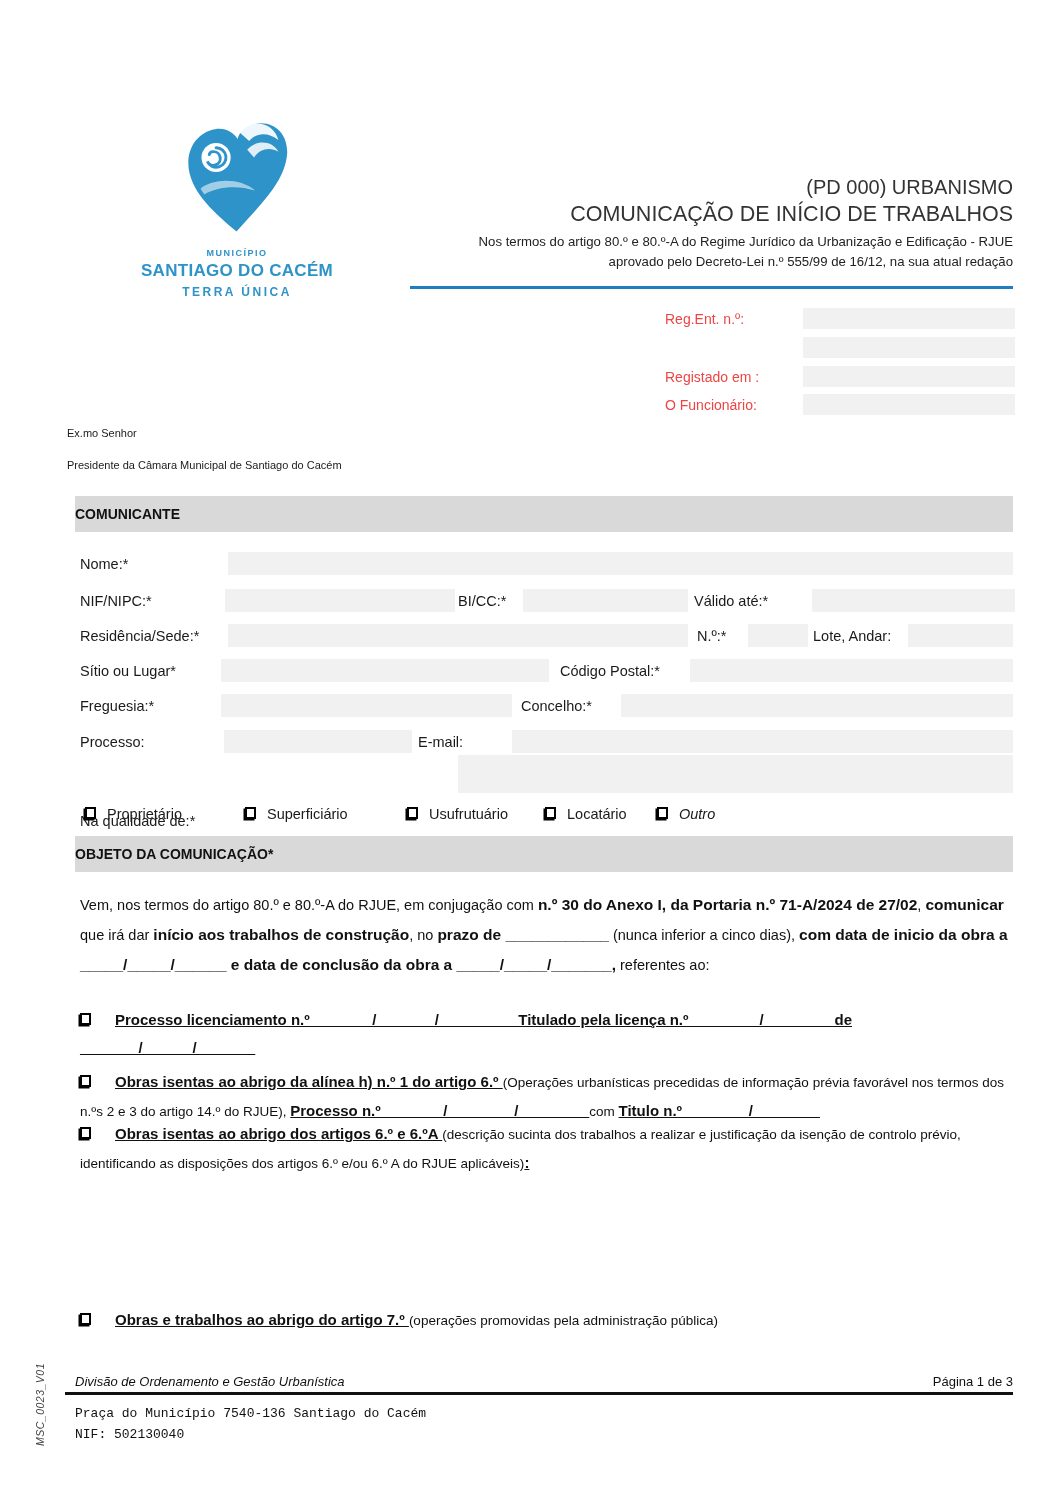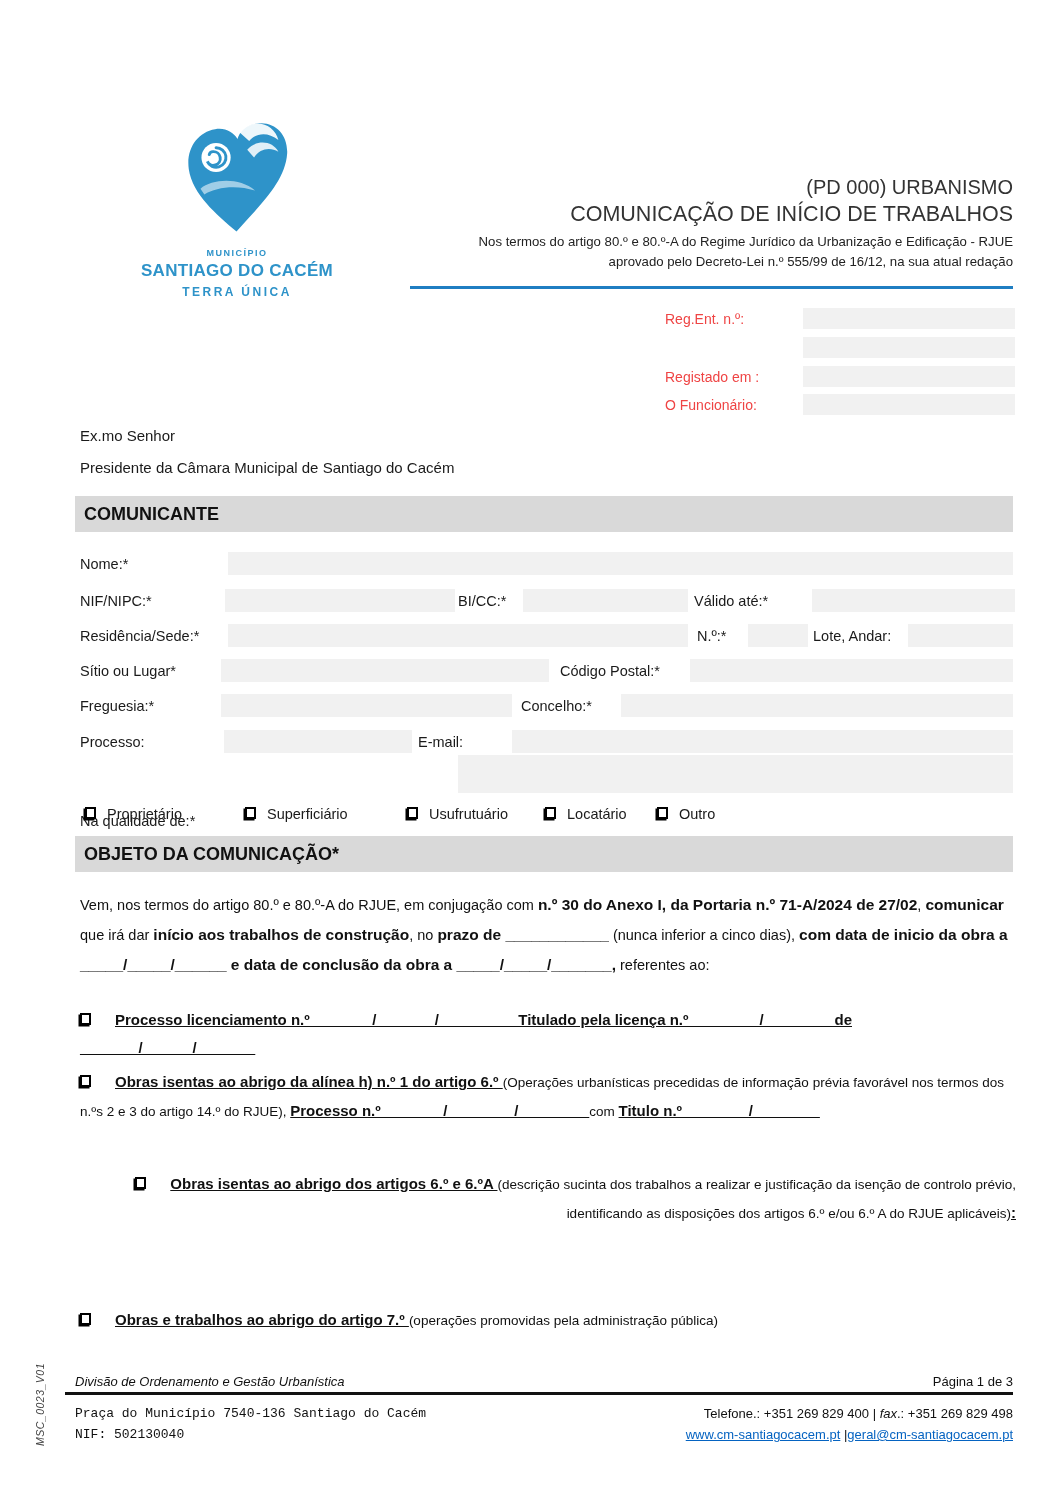--- a/index.html
+++ b/index.html
@@ -19,25 +19,25 @@
   .t2 { font-size:21.5px; margin-top:3px; }
   .sub { font-size:13.2px; color:#222; line-height:1.5; }
   .sub-wrap { margin-top:5px; }
   .blue-rule { position:absolute; left:410px; top:286px; width:603px; height:3px; background:#1f7ec2; }
 
   
   .reg-lbl { position:absolute; font-size:14px; color:#ef4444; white-space:nowrap; }
   .reg-fld { position:absolute; left:803px; width:212px; height:21px; background:#f1f1f1; }
 
   
-  .greet { position:absolute; left:80px; font-size:15px; color:#1a1a1a; }
+  .greet { position:absolute; left:67px; font-size:11px; color:#1a1a1a; }
 
   
   .bar { position:absolute; left:75px; width:938px; height:36px; background:#d9d9d9;
-         font-weight:700; font-size:18px; line-height:36px; padding-left:9px; color:#111; }
+         font-weight:700; font-size:14px; line-height:36px; color:#111; }
 
   
   .lbl { position:absolute; font-size:14.5px; color:#1a1a1a; white-space:nowrap; }
   .fld { position:absolute; height:23px; background:#f1f1f1; }
 
   
   .cb { display:inline-block; width:11px; height:12px; border:2px solid #000;
         box-shadow:-1.5px 1.5px 0 0 #000; background:#fff; }
   .cb-abs { position:absolute; }
 
@@ -142,51 +142,45 @@
 
   <span class="cb cb-abs" style="left:85px; top:807px;"></span>
   <div class="lbl" style="left:107px; top:806px;">Proprietário</div>
   <span class="cb cb-abs" style="left:245px; top:807px;"></span>
   <div class="lbl" style="left:267px; top:806px;">Superficiário</div>
   <span class="cb cb-abs" style="left:407px; top:807px;"></span>
   <div class="lbl" style="left:429px; top:806px;">Usufrutuário</div>
   <span class="cb cb-abs" style="left:545px; top:807px;"></span>
   <div class="lbl" style="left:567px; top:806px;">Locatário</div>
   <span class="cb cb-abs" style="left:657px; top:807px;"></span>
-  <div class="lbl" style="left:679px; top:806px;">Outro</div>
+  <div class="lbl" style="left:679px; top:806px;font-style:italic;">Outro</div>
 
   <div class="bar" style="top:836px;">OBJETO DA COMUNICAÇÃO*</div>
 
   <div class="intro"><span class="seg">Vem, nos termos do artigo 80.º e 80.º-A do RJUE, em conjugação com </span><span class="seg seg-b">n.º 30 do Anexo I, da Portaria n.º 71-A/2024 de 27/02</span><span class="seg">, </span><span class="seg seg-b">comunicar</span><span class="seg"> que irá dar </span><span class="seg seg-b">início aos trabalhos de construção</span><span class="seg">, no </span><span class="seg seg-b">prazo de ____________</span><span class="seg"> (nunca inferior a cinco dias), </span><span class="seg seg-b">com data de inicio da obra a _____/_____/______ e data de conclusão da obra a _____/_____/_______,</span><span class="seg"> referentes ao:</span></div>
 
   <div class="obj-item" style="top:1006px;">
     <span class="cb"></span><span class="segs"><span class="seg seg-b">Processo licenciamento n.º _______/_______/_________ Titulado pela licença n.º________ /________ de _______/______/_______</span></span>
   </div>
 
   <div class="obj-item" style="top:1068px;">
     <span class="cb"></span><span class="segs"><span class="seg seg-b">Obras isentas ao abrigo da alínea h) n.º 1 do artigo 6.º </span><span class="seg">(Operações urbanísticas precedidas de informação prévia favorável nos termos dos n.ºs 2 e 3 do artigo 14.º do RJUE), </span><span class="seg seg-b">Processo n.º _______/________/________ </span><span class="seg">com </span><span class="seg seg-b">Titulo n.º _______ /________</span></span>
   </div>
 
-  <div class="obj-item" style="top:1170px;text-align:right;">
+  <div class="obj-item" style="top:1120px;">
     <span class="cb"></span><span class="segs"><span class="seg seg-b">Obras isentas ao abrigo dos artigos 6.º e 6.ºA </span><span class="seg">(descrição sucinta dos trabalhos a realizar e justificação da isenção de controlo prévio, identificando as disposições dos artigos 6.º e/ou 6.º A do RJUE aplicáveis)</span><span class="seg seg-b">:</span></span>
   </div>
 
   <div class="obj-item" style="top:1306px;">
     <span class="cb"></span><span class="segs"><span class="seg seg-b">Obras e trabalhos ao abrigo do artigo 7.º </span><span class="seg">(operações promovidas pela administração pública)</span></span>
   </div>
 
   <div class="ft-division">Divisão de Ordenamento e Gestão Urbanística</div>
   <div class="ft-page">Página 1 de  3</div>
   <div class="ft-rule"></div>
   <div class="ft-left">
     <div>Praça do Município   7540-136 Santiago do Cacém</div>
     <div>NIF: 502130040</div>
   </div>
-  <div class="ft-right">
-    <div><span class="seg">Telefone.: +351 269 829 400 | </span><span class="seg seg-i">fax</span><span class="seg">.: +351 269 829 498</span></div>
-    <div>
-      <span class="ft-link">www.cm-santiagocacem.pt</span><span> |</span><span class="ft-link">geral@cm-santiagocacem.pt</span>
-    </div>
-  </div>
 
   <div class="side-code">MSC_0023_V01</div>
 
 </div>
 
 </body></html>

